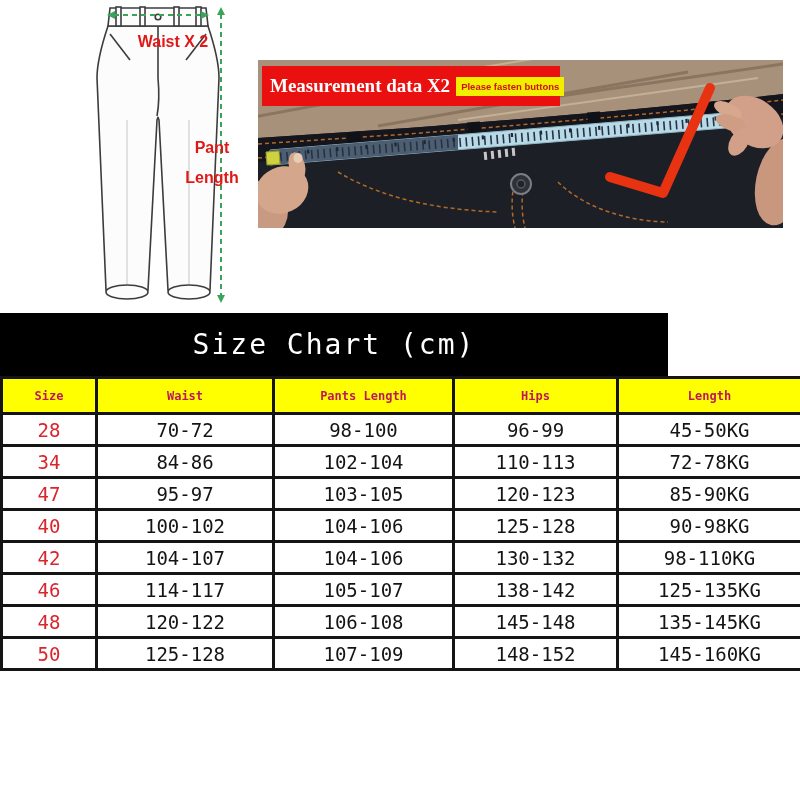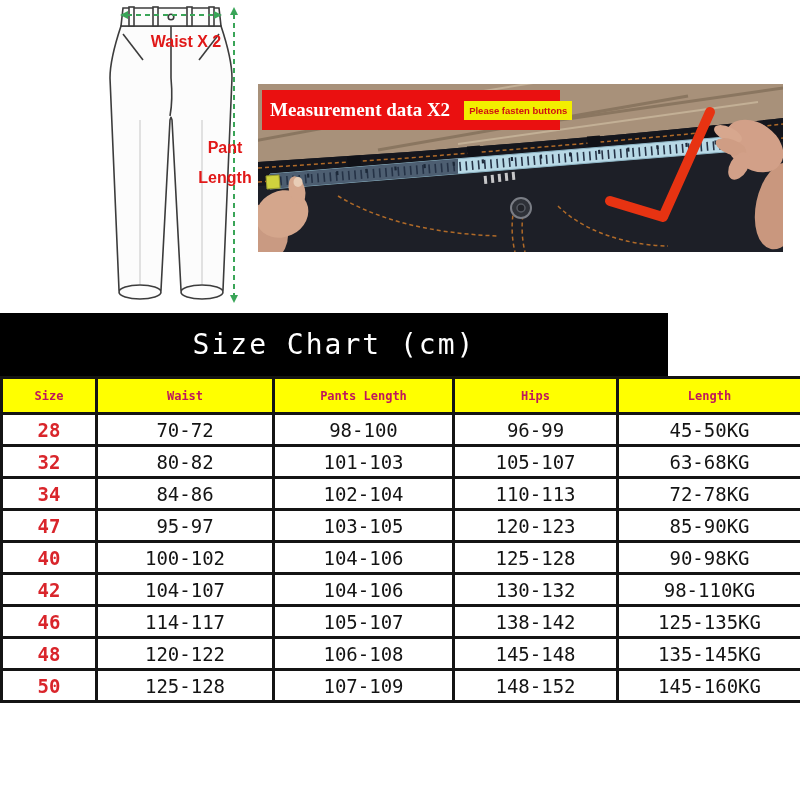--- a/index.html
+++ b/index.html
@@ -1,43 +1,43 @@
 <!DOCTYPE html>
 <html><head>
 <meta charset="utf-8">
 <style>
   html,body{margin:0;padding:0;background:#ffffff;}
   .stage{position:relative;width:800px;height:800px;background:#fff;overflow:hidden;
          font-family:"DejaVu Sans Mono",monospace;}
 
   
-  .sketch{position:absolute;left:97px;top:0;width:160px;height:312px;}
+  .sketch{position:absolute;left:84px;top:0;width:160px;height:312px;}
 
   
-  .photo{position:absolute;left:258px;top:84px;width:525px;height:168px;}
+  .photo{position:absolute;left:258px;top:60px;width:525px;height:168px;}
   .photo svg{position:absolute;left:0;top:0;}
   .banner{position:absolute;left:4px;top:6px;width:298px;height:40px;background:#ea1010;
           display:flex;align-items:center;}
   .banner-title{color:#ffffff;font-family:"Liberation Serif",serif;font-weight:bold;
                 font-size:19px;padding-left:8px;white-space:nowrap;}
-  .banner-note{margin-left:14px;background:#f2ee00;color:#cf1111;
+  .banner-note{margin-left:6px;background:#f2ee00;color:#cf1111;
                font-family:"Liberation Sans",sans-serif;font-weight:bold;
                font-size:9.5px;padding:4px 5px;white-space:nowrap;}
 
   
   .chart-title{position:absolute;left:0;top:313px;width:668px;height:63px;background:#000000;
                color:#ffffff;font-size:28px;letter-spacing:2px;
                display:flex;align-items:center;justify-content:center;}
   table.size-chart{position:absolute;left:0;top:376px;width:800px;border-collapse:collapse;
                    table-layout:fixed;}
   table.size-chart th,table.size-chart td{border:3px solid #141414;text-align:center;
                    padding:0;overflow:hidden;}
   table.size-chart th{background:#ffff00;height:33px;font-size:12px;font-weight:bold;color:#be185d;}
   table.size-chart td{height:29px;font-size:19px;color:#141414;background:#ffffff;}
-  table.size-chart td.size{color:#d9252b;font-weight:bold;}
+  table.size-chart td.size{color:#d9252b;font-weight:normal;}
   .c0{width:95px;}.c1{width:177px;}.c2{width:180px;}.c3{width:164px;}.c4{width:184px;}
 
   svg text.red-label{font-family:"Liberation Sans",sans-serif;font-weight:bold;
                      font-size:16px;fill:#e11818;}
 </style>
 </head>
 <body>
 
 <div class="stage">
 
@@ -167,27 +167,20 @@
     </thead>
     <tbody>
       <tr>
         <td class="size">28</td>
         <td>70-72</td>
         <td>98-100</td>
         <td>96-99</td>
         <td>45-50KG</td>
       </tr>
       <tr>
-        <td class="size">32</td>
-        <td>80-82</td>
-        <td>101-103</td>
-        <td>105-107</td>
-        <td>63-68KG</td>
-      </tr>
-      <tr>
         <td class="size">34</td>
         <td>84-86</td>
         <td>102-104</td>
         <td>110-113</td>
         <td>72-78KG</td>
       </tr>
       <tr>
         <td class="size">47</td>
         <td>95-97</td>
         <td>103-105</td>

